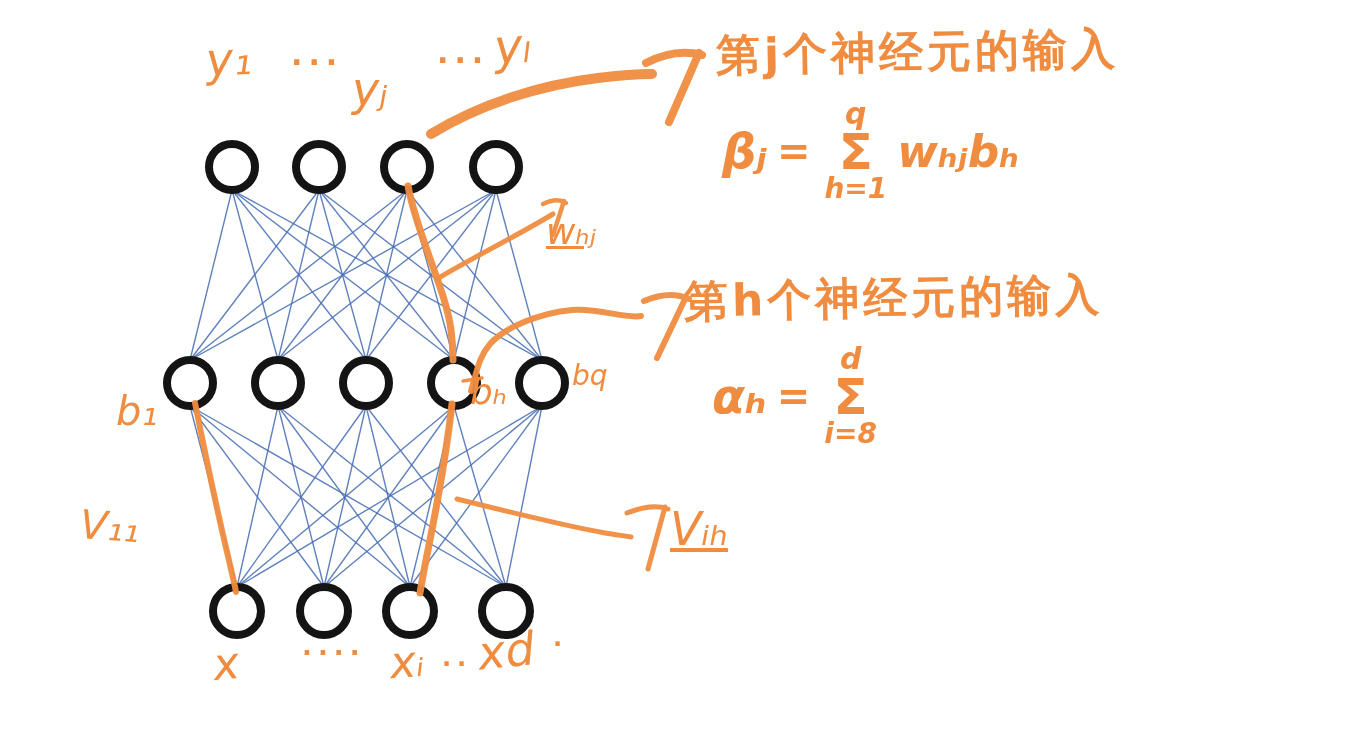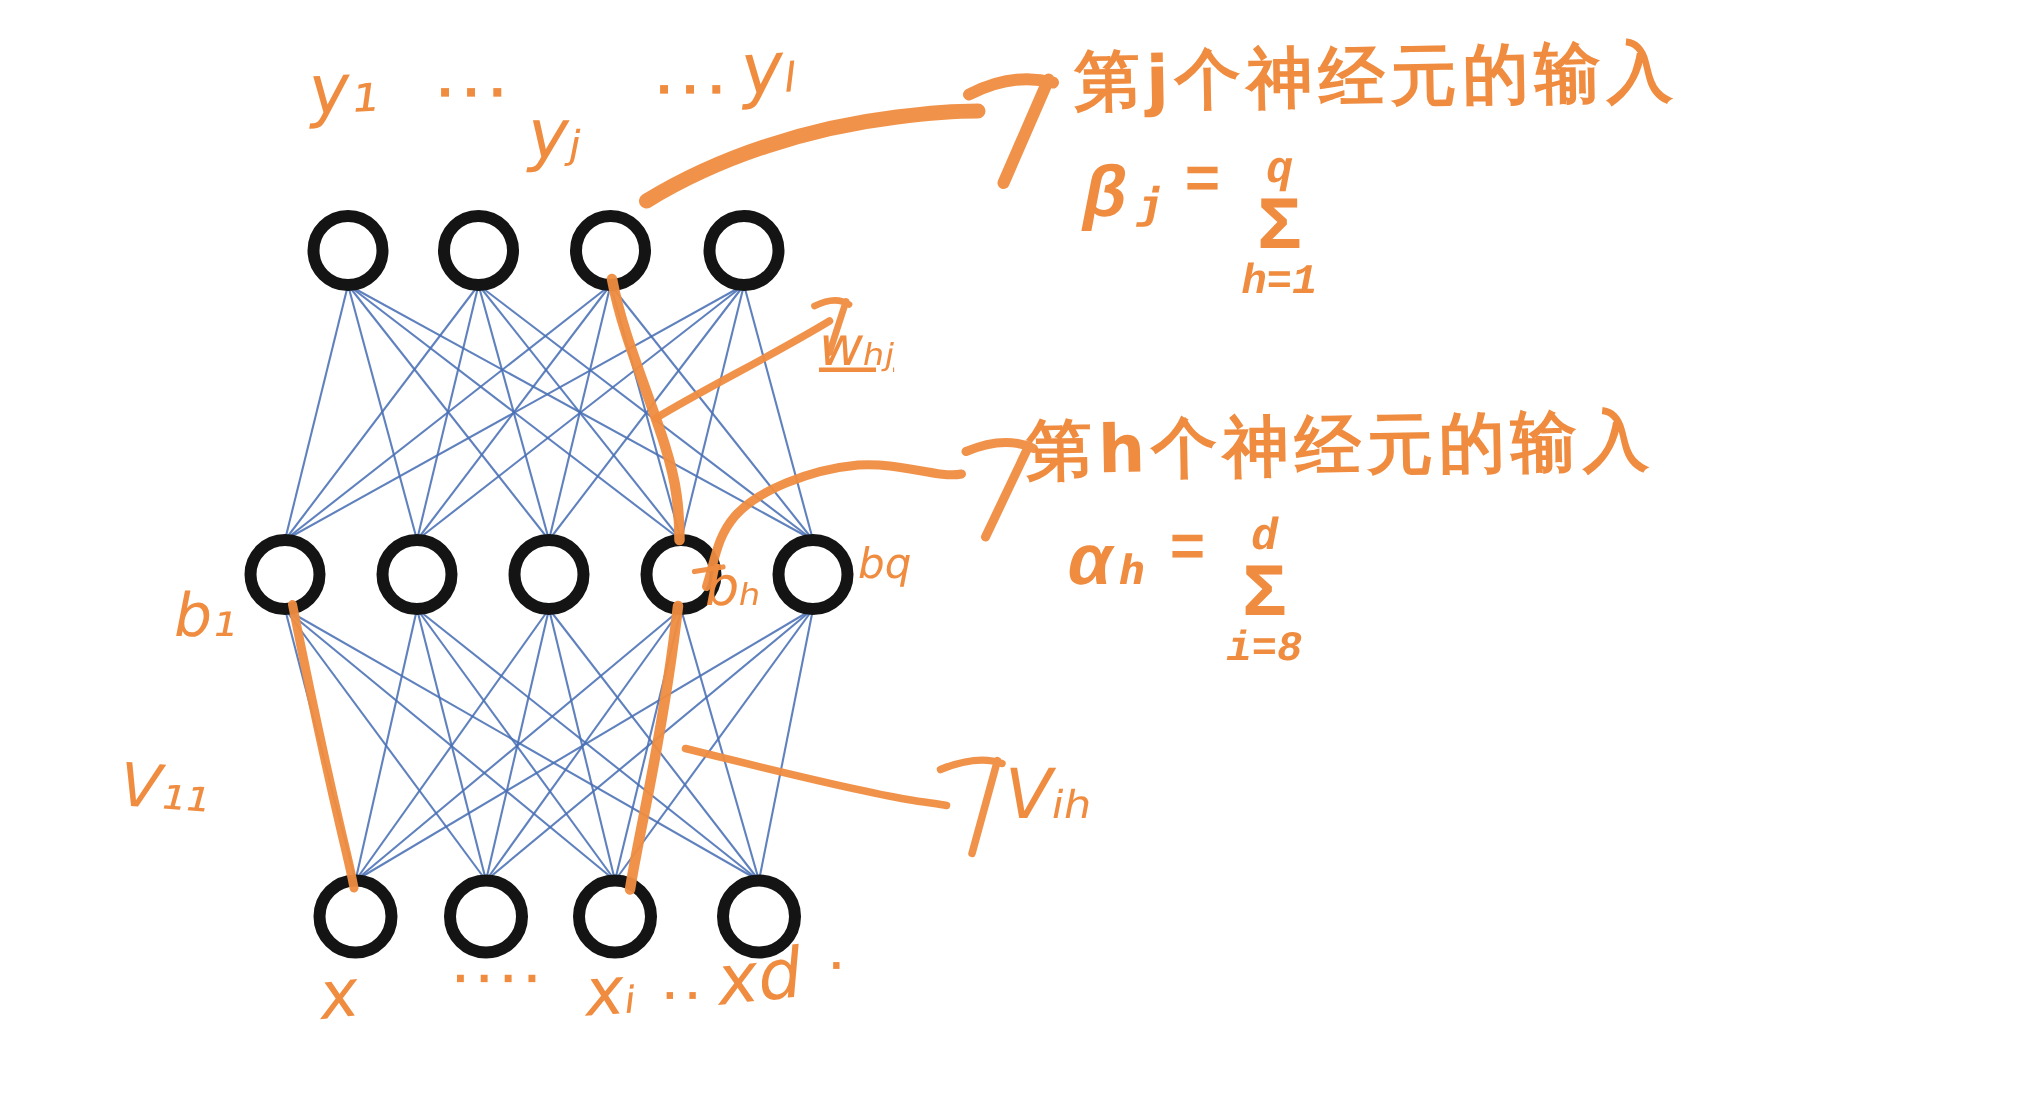--- a/index.html
+++ b/index.html
@@ -36,33 +36,33 @@
   .l-bh{left:470px;top:374px;font-size:36px;font-style:italic;}
   .l-bq{left:572px;top:362px;font-size:28px;text-align:right;}
   .l-x1{left:213px;top:642px;font-size:44px;transform:rotate(-6deg);}
   .l-xd1{left:302px;top:640px;font-size:26px;}
   .l-xi{left:390px;top:640px;font-size:44px;transform:rotate(-4deg);}
   .l-xd2{left:442px;top:652px;font-size:24px;}
   .l-xd{left:478px;top:628px;font-size:46px;transform:rotate(-6deg);}
   .l-xd3{left:553px;top:632px;font-size:24px;}
   .l-v11{left:80px;top:506px;font-size:40px;transform:rotate(4deg);}
   .l-whj{left:546px;top:214px;font-size:36px;text-decoration:underline;}
-  .l-vih{left:670px;top:506px;font-size:46px;}
+  .l-vih{left:670px;top:506px;font-size:46px;text-decoration:underline;}
 
   
   .ann-title{
     position:absolute;color:var(--ink-orange);
     font-size:44px;font-weight:700;letter-spacing:4px;line-height:1;
     white-space:nowrap;font-style:normal;
   }
   .t-out{left:716px;top:30px;transform:rotate(-1deg);}
   .t-hid{left:684px;top:276px;transform:rotate(-1deg);}
   .formula{
-    position:absolute;display:flex;
-    color:var(--ink-orange);font-style:italic;font-weight:600;font-family:Liberation Mono, monospace;
+    position:absolute;display:flex;align-items:center;
+    color:var(--ink-orange);font-style:italic;font-weight:600;
   }
   .f-out{left:722px;top:100px;}
   .f-hid{left:712px;top:345px;}
   .f-lhs{font-size:48px;}
   .f-eq{font-size:40px;margin:0 14px 0 10px;}
   .f-sum{display:flex;flex-direction:column;align-items:center;line-height:.95;}
   .f-sup{font-size:30px;}
   .f-sigma{font-size:50px;font-weight:700;font-style:normal;}
   .f-sub{font-size:28px;}
   .f-rhs{font-size:44px;margin-left:10px;}
@@ -177,20 +177,21 @@
 
   <div class="ann-title t-out">第j个神经元的输入</div>
   <div class="formula f-out">
     <span class="f-lhs">βⱼ</span>
     <span class="f-eq">=</span>
     <span class="f-sum">
       <span class="f-sup">q</span>
       <span class="f-sigma">Σ</span>
       <span class="f-sub">h=1</span>
     </span>
+    <span class="f-rhs">wₕⱼbₕ</span>
   </div>
 
   <div class="ann-title t-hid">第h个神经元的输入</div>
   <div class="formula f-hid">
     <span class="f-lhs">αₕ</span>
     <span class="f-eq">=</span>
     <span class="f-sum">
       <span class="f-sup">d</span>
       <span class="f-sigma">Σ</span>
       <span class="f-sub">i=8</span>

